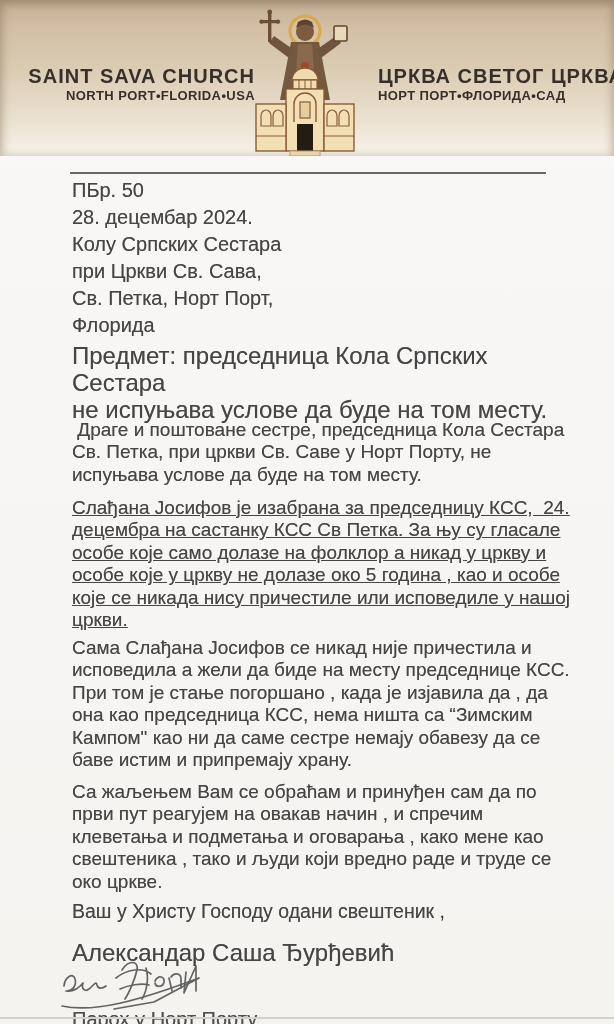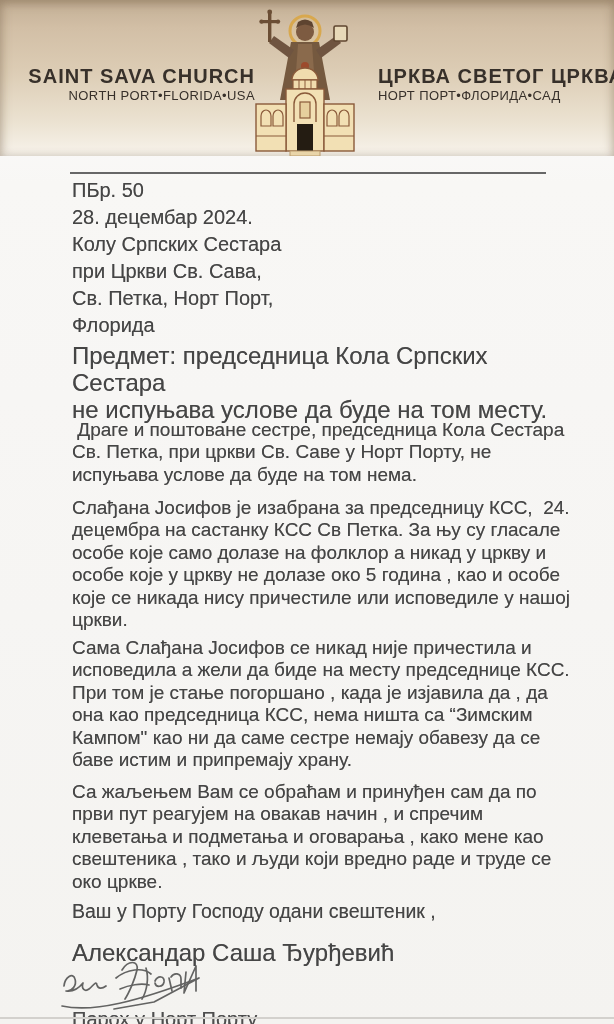--- a/index.html
+++ b/index.html
@@ -18,29 +18,29 @@
     background:linear-gradient(180deg,#c3af95 0%,#d2bfa6 18%,#dcccb4 45%,#ebe2d1 78%,#f6f1e8 97%,#f8f6f1 100%);
     box-shadow:inset 0 4px 8px rgba(120,98,72,.35), inset 4px 0 10px rgba(120,98,72,.18), inset -4px 0 10px rgba(120,98,72,.12);
   }
   .lh-left{
     position:absolute;right:359px;top:64px;text-align:right;color:#37302a;white-space:nowrap;
   }
   .lh-right{
     position:absolute;left:378px;top:64px;text-align:left;color:#37302a;white-space:nowrap;
   }
   .lh-title{font-size:20px;font-weight:bold;letter-spacing:1px;line-height:24px;}
-  .lh-sub{font-size:13px;font-weight:normal;letter-spacing:.4px;line-height:15px;}
+  .lh-sub{font-size:13px;font-weight:bold;letter-spacing:.4px;line-height:15px;}
   .emblem{position:absolute;left:228px;top:4px;}
   
   .rule{position:absolute;left:70px;top:172px;width:476px;height:2px;background:#4e4e4e;opacity:.85;}
   .tblock{position:absolute;left:72px;width:502px;white-space:pre-wrap;}
   .address{top:177px;font-size:20px;line-height:27px;}
   .subject{top:342px;font-size:24px;line-height:27px;}
   .para{font-size:19px;line-height:22.4px;}
-  .p2{top:419px;} .p3{top:497px;} .p4{top:637px;} .p5{top:781px;}
+  .p2{top:419px;} .p3{top:497px;text-decoration:underline;} .p4{top:637px;} .p5{top:781px;}
   .closing{top:899px;font-size:19.5px;line-height:24px;}
   .name{top:941px;font-size:24px;line-height:24px;}
   .paroh{top:1007px;font-size:20px;line-height:24px;color:#4e4e4e;}
   .sig{position:absolute;left:58px;top:956px;}
   .bottom-edge{position:absolute;left:0;top:1017px;width:614px;height:2px;background:#d3d1cd;}
   .soft{text-shadow:0 0 .6px rgba(70,70,70,.55);}
 </style>
 </head>
 <body>
 
@@ -111,40 +111,40 @@
 Колу Српских Сестара
 при Цркви Св. Сава,
 Св. Петка, Норт Порт,
 Флорида</div>
 
   <div class="tblock subject soft">Предмет: председница Кола Српских Сестара
 не испуњава услове да буде на том месту.</div>
 
   <div class="tblock para p2 soft"> Драге и поштоване сестре, председница Кола Сестара
 Св. Петка, при цркви Св. Саве у Норт Порту, не
-испуњава услове да буде на том нема.</div>
+испуњава услове да буде на том месту.</div>
   <div class="tblock para p3 soft">Слађана Јосифов је изабрана за председницу КСС,  24.
 децембра на састанку КСС Св Петка. За њу су гласале
 особе које само долазе на фолклор а никад у цркву и
 особе које у цркву не долазе око 5 година , као и особе
 које се никада нису причестиле или исповедиле у нашој
 цркви.</div>
   <div class="tblock para p4 soft">Сама Слађана Јосифов се никад није причестила и
 исповедила а жели да биде на месту председнице КСС.
 При том је стање погоршано , када је изјавила да , да
 она као председница КСС, нема ништа са “Зимским
 Кампом" као ни да саме сестре немају обавезу да се
 баве истим и припремају храну.</div>
   <div class="tblock para p5 soft">Са жаљењем Вам се обраћам и принуђен сам да по
 први пут реагујем на овакав начин , и спречим
 клеветања и подметања и оговарања , како мене као
 свештеника , тако и људи који вредно раде и труде се
 око цркве.</div>
 
-  <div class="tblock closing soft">Ваш у Порту Господу одани свештеник ,</div>
+  <div class="tblock closing soft">Ваш у Христу Господу одани свештеник ,</div>
   <div class="tblock name soft">Александар Саша Ђурђевић</div>
 
   <svg class="sig" width="160" height="56" viewBox="0 0 160 56">
     <g fill="none" stroke="#4a4a4a" stroke-width="1.7" stroke-linecap="round" stroke-linejoin="round" opacity="0.85">
       <path d="M6,30 c1,-9 9,-14 11,-7 c2,6 -3,13 -9,12 c7,1 13,-3 17,-8 c-2,6 2,9 6,6 c4,-3 7,-9 8,-4 c1,4 5,4 9,1"></path>
       <path d="M64,14 c6,-10 17,-10 15,0 c-2,9 -8,23 -12,29"></path>
       <path d="M58,22 c11,-9 27,-11 35,-4"></path>
       <path d="M62,33 c9,-4 21,-6 29,-4"></path>
       <path d="M88,12 c3,10 1,23 -4,31"></path>
       <path d="M97,25 c3,-6 10,-5 9,1 c-1,5 -8,6 -9,1"></path>

